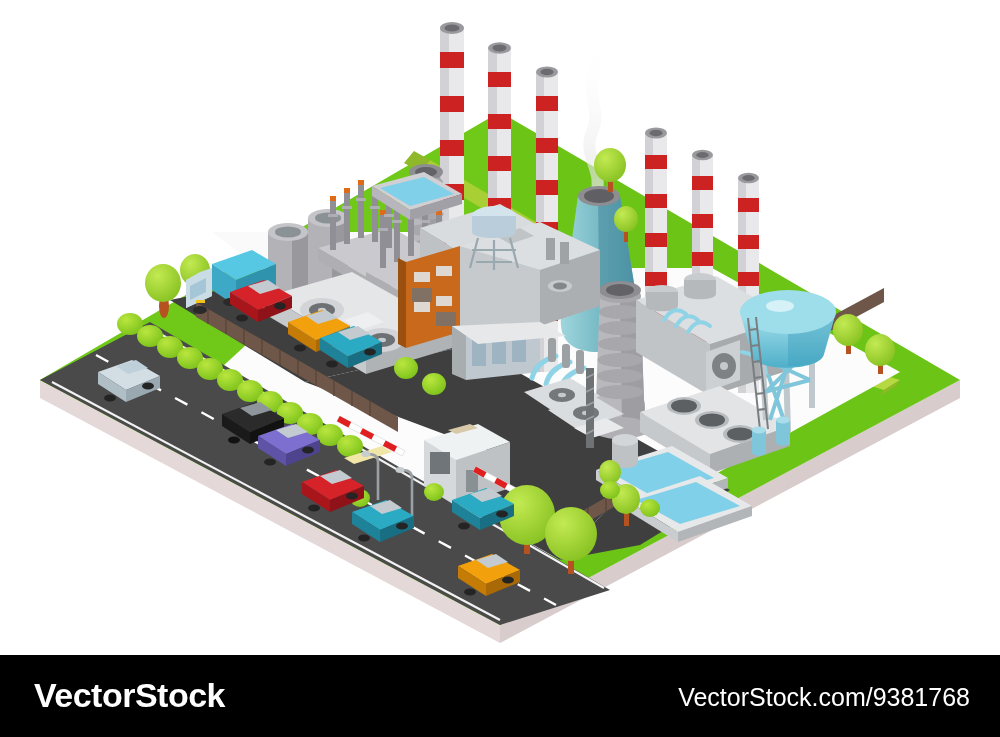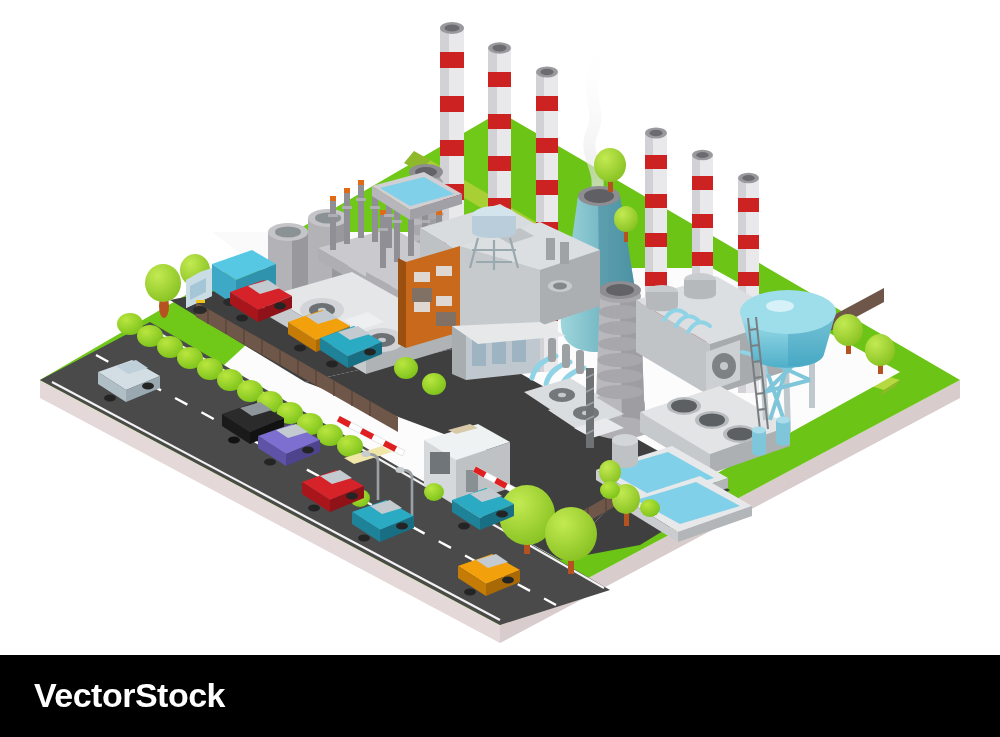--- a/index.html
+++ b/index.html
@@ -754,15 +754,16 @@
         <polygon points="476,560 496,554 508,562 488,568" fill="#C3CBD0"></polygon>
         <ellipse cx="470" cy="592" rx="6" ry="3.5" fill="#242424"></ellipse>
         <ellipse cx="508" cy="580" rx="6" ry="3.5" fill="#242424"></ellipse>
       </g>
 
     </svg>
   </div>
 
   <div id="footer">
     <div id="brand">VectorStock</div>
+    <div id="srcurl">VectorStock.com/9381768</div>
   </div>
 
 </div>
 
 </body></html>

